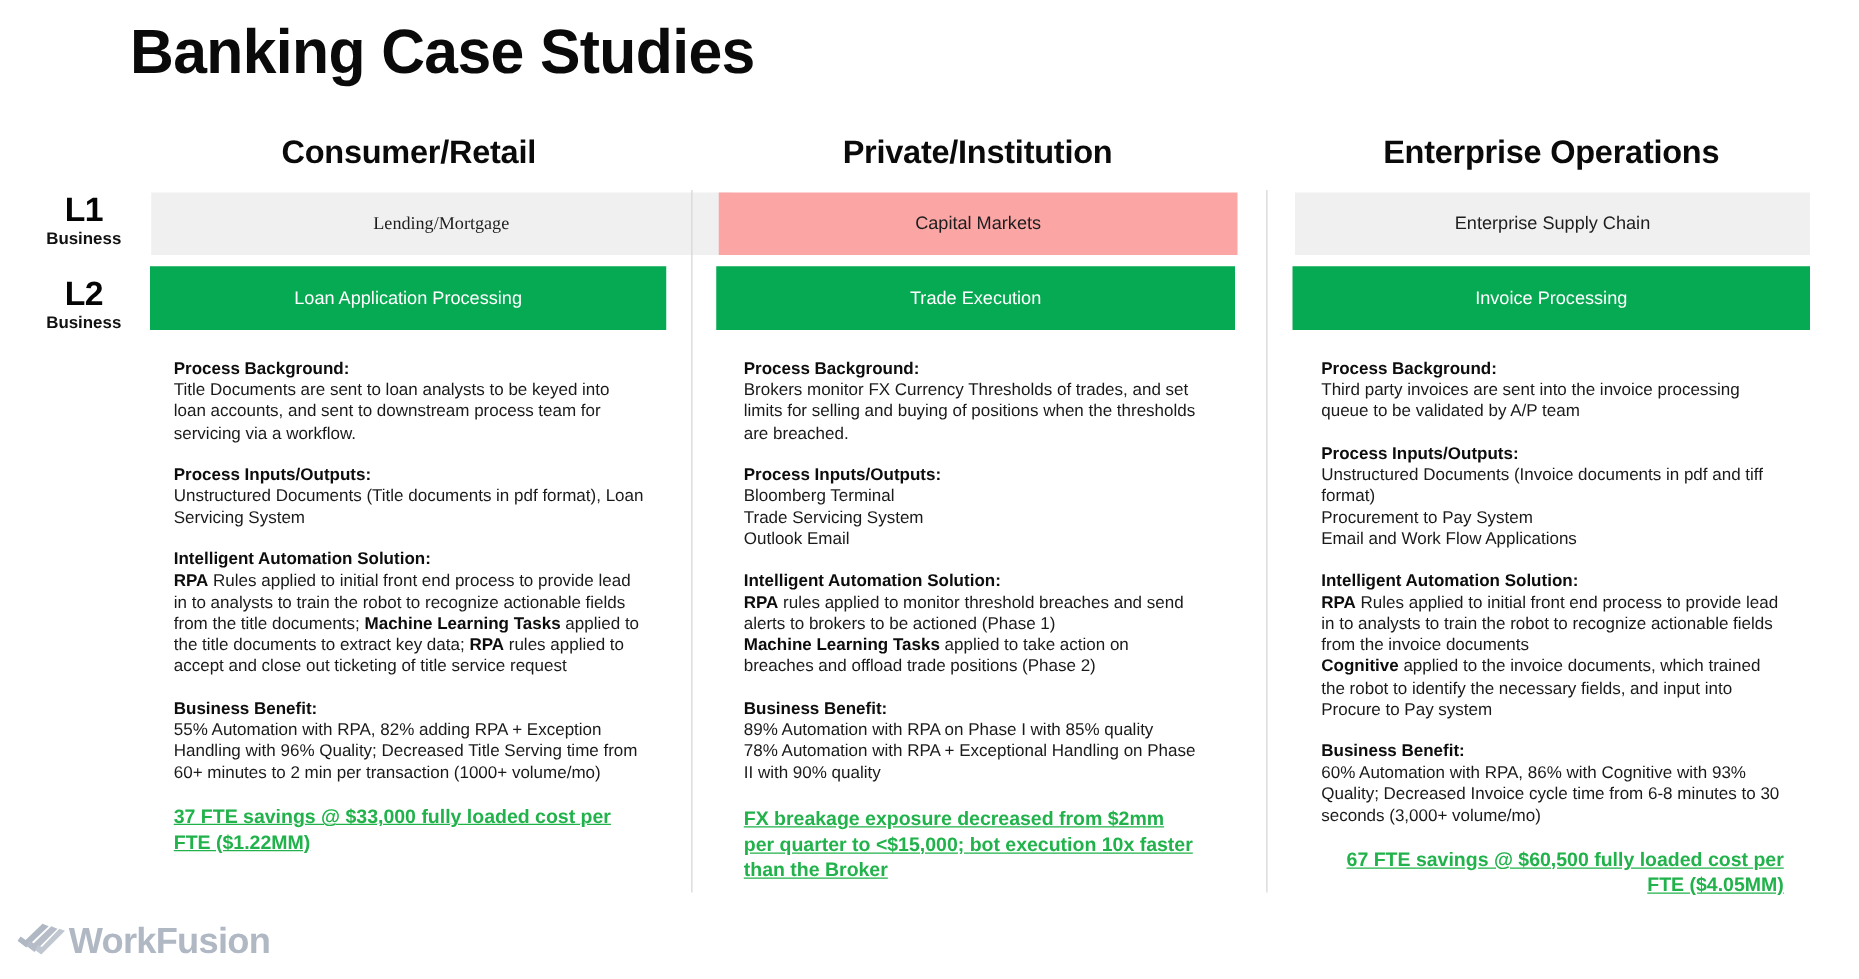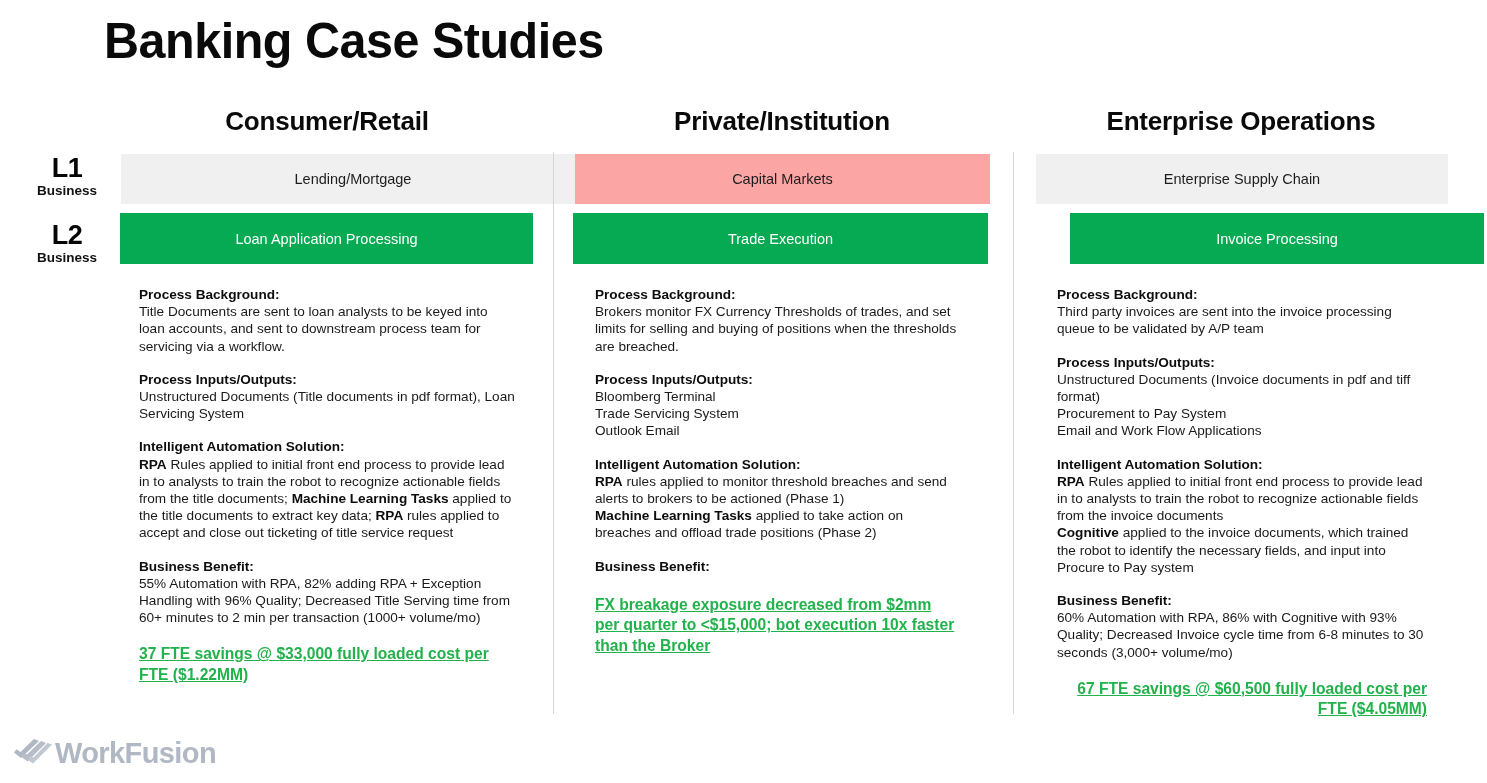--- a/index.html
+++ b/index.html
@@ -76,39 +76,39 @@
     position: absolute;
     top: 154px;
     height: 50px;
     background: #f0f0f0;
     display: flex;
     align-items: center;
     justify-content: center;
     font-size: 14.5px;
     color: #1d1d1d;
   }
-  .bar-l1.c1 { left: 121px; width: 464px; }
+  .bar-l1.c1 { left: 121px; width: 464px; font-family: Liberation Serif, serif; }
   .bar-l1.c2 { left: 575px; width: 415px; }
   .bar-l1.c3 { left: 1036px; width: 412px; text-align: center; }
 
   
   .bar-l2 {
     position: absolute;
     top: 213px;
     height: 51px;
     background: #06aa52;
     display: flex;
     align-items: center;
     justify-content: center;
     font-size: 14.5px;
     color: #ffffff;
   }
   .bar-l2.c1 { left: 120px; width: 413px; }
   .bar-l2.c2 { left: 573px; width: 415px; }
-  .bar-l2.c3 { left: 1070px; width: 414px; }
+  .bar-l2.c3 { left: 1034px; width: 414px; }
 
   
   .divider {
     position: absolute;
     top: 152px;
     width: 1px;
     height: 562px;
     background: #d6d6d6;
   }
   .divider.d1 { left: 553px; }
@@ -221,20 +221,21 @@
   <div class="sec">
     <div class="sec-head">Process Inputs/Outputs:</div>
     <div class="sec-body">Bloomberg Terminal<br>Trade Servicing System<br>Outlook Email</div>
   </div>
   <div class="sec">
     <div class="sec-head">Intelligent Automation Solution:</div>
     <div class="sec-body"><b>RPA</b> rules applied to monitor threshold breaches and send alerts to brokers to be actioned (Phase 1)<br><b>Machine Learning Tasks</b> applied to take action on breaches and offload trade positions (Phase 2)</div>
   </div>
   <div class="sec">
     <div class="sec-head">Business Benefit:</div>
+    <div class="sec-body">89% Automation with RPA on Phase I with 85% quality<br>78% Automation with RPA + Exceptional Handling on Phase II with 90% quality</div>
   </div>
   <div class="highlight" style="color: rgb(33, 178, 75);">FX breakage exposure decreased from $2mm per quarter to &lt;$15,000; bot execution 10x faster than the Broker</div>
 </div>
 
 <div class="col-body c3">
   <div class="sec">
     <div class="sec-head">Process Background:</div>
     <div class="sec-body">Third party invoices are sent into the invoice processing queue to be validated by A/P team</div>
   </div>
   <div class="sec">

